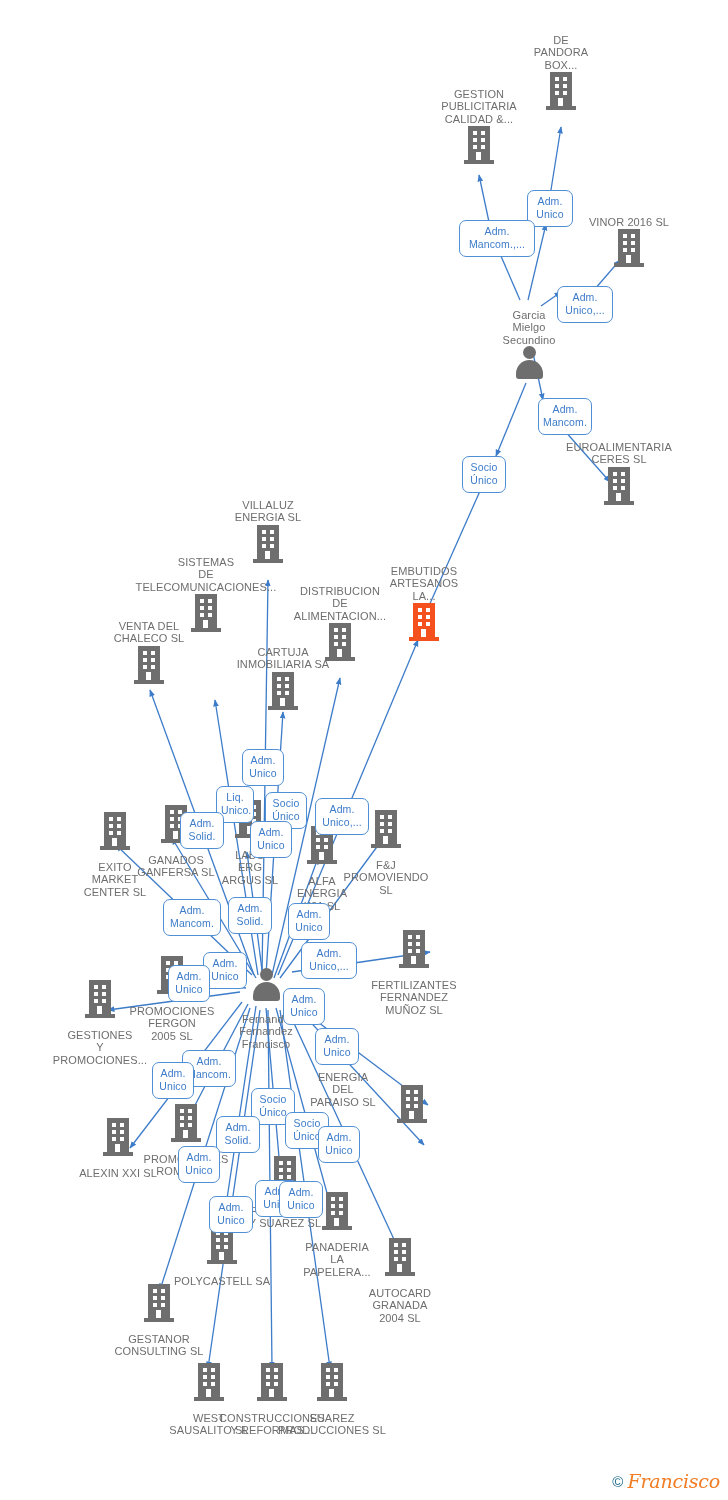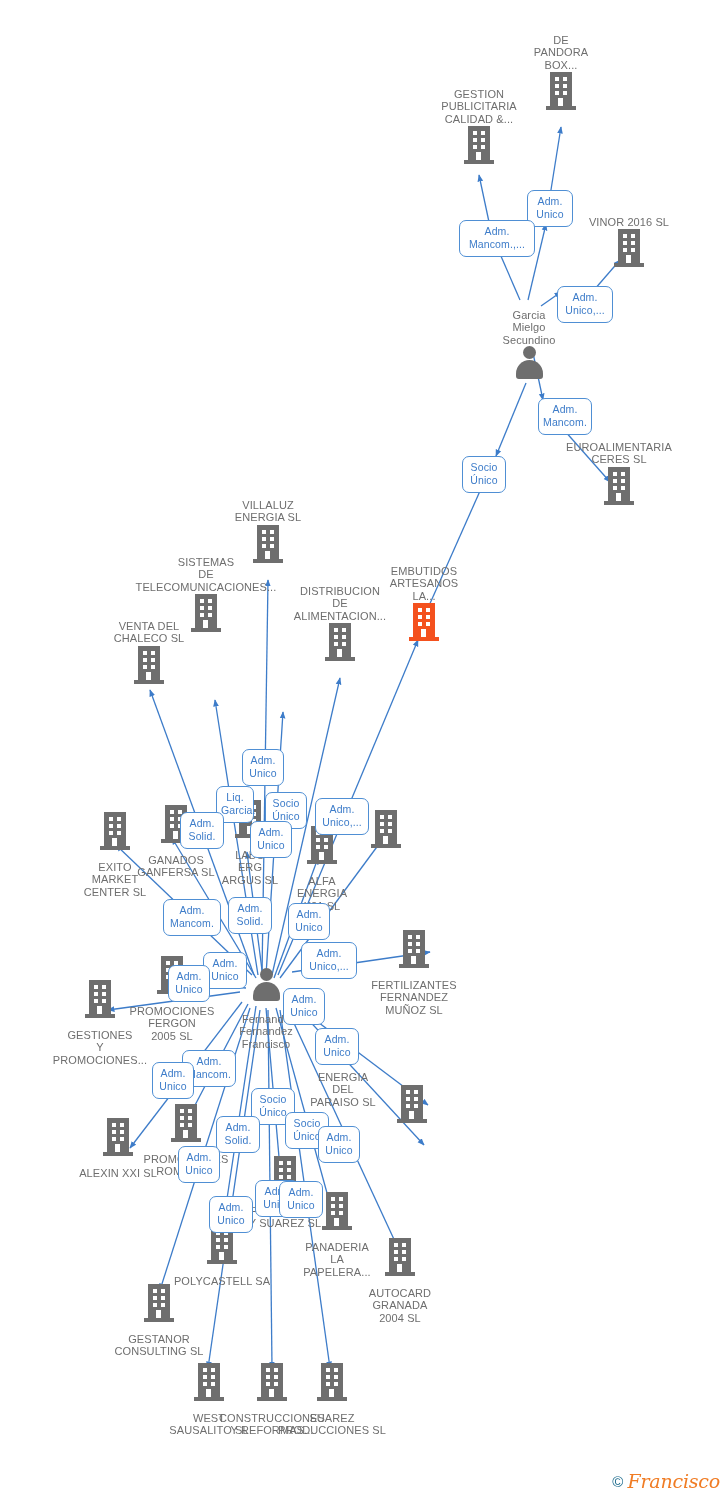--- a/index.html
+++ b/index.html
@@ -273,20 +273,31 @@
 CHALECO SL</span>
     <span class="glyph">
       <span class="bldg"><i class="body"></i>
         <i class="w" style="left:9px;top:5px"></i><i class="w" style="left:17px;top:5px"></i>
         <i class="w" style="left:9px;top:12px"></i><i class="w" style="left:17px;top:12px"></i>
         <i class="w" style="left:9px;top:19px"></i><i class="w" style="left:17px;top:19px"></i>
         <i class="door"></i><i class="base"></i></span>
     </span>
   </div>
 
+  <div class="node above" style="left:283px;top:646px;">
+    <span class="cap" style="white-space: pre-line;">CARTUJA
+INMOBILIARIA SA</span>
+    <span class="glyph">
+      <span class="bldg"><i class="body"></i>
+        <i class="w" style="left:9px;top:5px"></i><i class="w" style="left:17px;top:5px"></i>
+        <i class="w" style="left:9px;top:12px"></i><i class="w" style="left:17px;top:12px"></i>
+        <i class="w" style="left:9px;top:19px"></i><i class="w" style="left:17px;top:19px"></i>
+        <i class="door"></i><i class="base"></i></span>
+    </span>
+  </div>
 
   <div class="node below" style="left:115px;top:812px;">
     <span class="glyph">
       <span class="bldg"><i class="body"></i>
         <i class="w" style="left:9px;top:5px"></i><i class="w" style="left:17px;top:5px"></i>
         <i class="w" style="left:9px;top:12px"></i><i class="w" style="left:17px;top:12px"></i>
         <i class="w" style="left:9px;top:19px"></i><i class="w" style="left:17px;top:19px"></i>
         <i class="door"></i><i class="base"></i></span>
     </span>
     <span class="cap" style="white-space: pre-line;">EXITO
@@ -333,20 +344,23 @@
   </div>
 
   <div class="node below" style="left:386px;top:810px;">
     <span class="glyph">
       <span class="bldg"><i class="body"></i>
         <i class="w" style="left:9px;top:5px"></i><i class="w" style="left:17px;top:5px"></i>
         <i class="w" style="left:9px;top:12px"></i><i class="w" style="left:17px;top:12px"></i>
         <i class="w" style="left:9px;top:19px"></i><i class="w" style="left:17px;top:19px"></i>
         <i class="door"></i><i class="base"></i></span>
     </span>
+    <span class="cap" style="white-space: pre-line;">F&amp;J
+PROMOVIENDO
+SL</span>
   </div>
 
   <div class="node below" style="left:414px;top:930px;">
     <span class="glyph">
       <span class="bldg"><i class="body"></i>
         <i class="w" style="left:9px;top:5px"></i><i class="w" style="left:17px;top:5px"></i>
         <i class="w" style="left:9px;top:12px"></i><i class="w" style="left:17px;top:12px"></i>
         <i class="w" style="left:9px;top:19px"></i><i class="w" style="left:17px;top:19px"></i>
         <i class="door"></i><i class="base"></i></span>
     </span>
@@ -533,21 +547,21 @@
   <div class="rel" style="left: 557px; top: 286px; width: 56px; white-space: pre-line;">Adm.
 Unico,...</div>
   <div class="rel" style="left: 538px; top: 398px; width: 54px; white-space: pre-line;">Adm.
 Mancom.</div>
   <div class="rel" style="left: 462px; top: 456px; width: 44px; white-space: pre-line;">Socio
 Único</div>
 
   <div class="rel" style="left: 242px; top: 749px; width: 42px; white-space: pre-line;">Adm.
 Unico</div>
   <div class="rel" style="left: 216px; top: 786px; width: 38px; white-space: pre-line;">Liq.
-Garcia.</div>
+Unico.</div>
   <div class="rel" style="left: 265px; top: 792px; width: 42px; white-space: pre-line;">Socio
 Único</div>
   <div class="rel" style="left: 315px; top: 798px; width: 54px; white-space: pre-line;">Adm.
 Unico,...</div>
   <div class="rel" style="left: 180px; top: 812px; width: 44px; white-space: pre-line;">Adm.
 Solid.</div>
   <div class="rel" style="left: 250px; top: 821px; width: 42px; white-space: pre-line;">Adm.
 Unico</div>
 
   <div class="rel" style="left: 163px; top: 899px; width: 58px; white-space: pre-line;">Adm.

